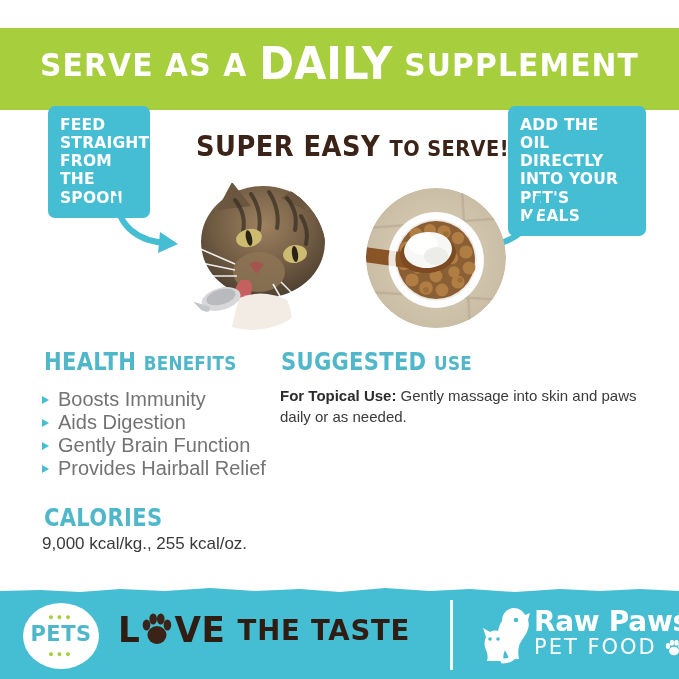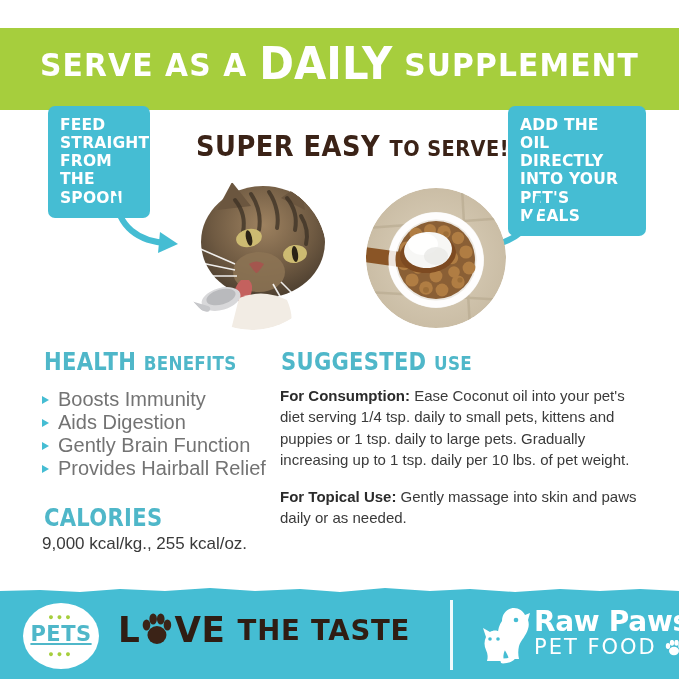--- a/index.html
+++ b/index.html
@@ -216,21 +216,20 @@
   }
   .pets-badge-label {
     position: absolute;
     left: 0; top: 19px;
     width: 76px;
     color: var(--headteal, #4fb7c9);
     font-family: "DejaVu Sans", sans-serif;
     font-weight: bold;
     font-size: 21px;
     letter-spacing: 0.5px;
-    text-decoration: underline;
   }
   .paw-dots {
     position: absolute;
     left: 0;
     width: 76px;
     text-align: center;
     color: #a6ce3d;
     font-size: 9px;
     letter-spacing: 3px;
     line-height: 1;
@@ -476,23 +475,20 @@
 
   <div class="sec-heading heading-calories">CALORIES</div>
   <div class="calories-value">9,000 kcal/kg., 255 kcal/oz.</div>
 
   <div class="sec-heading heading-use">
     <span>SUGGESTED</span>
     <span class="sm">USE</span>
   </div>
   <div class="use-block">
     <p>
-      <b>For Consumption:</b><span> Ease Coconut oil into your pet's diet serving 1/4 tsp. daily to small pets, kittens and puppies or 1 tsp. daily to large pets. Gradually increasing up to 1 tsp. daily per 10 lbs. of pet weight.</span>
-    </p>
-    <p>
       <b>For Topical Use:</b><span> Gently massage into skin and paws daily or as needed.</span>
     </p>
   </div>
 
   <div class="bottom-banner">
     <svg class="bottom-banner-edge" width="679" height="10" viewBox="0 0 679 10" preserveAspectRatio="none">
       <path d="M0 9 L0 5 L40 4 L80 6 L120 3 L165 5 L210 2 L255 5 L300 3 L340 6 L385 2 L430 5 L470 3 L515 6 L560 3 L600 5 L640 3 L679 5 L679 10 L0 10 Z" fill="#45bdd3"></path>
     </svg>
   </div>
 

